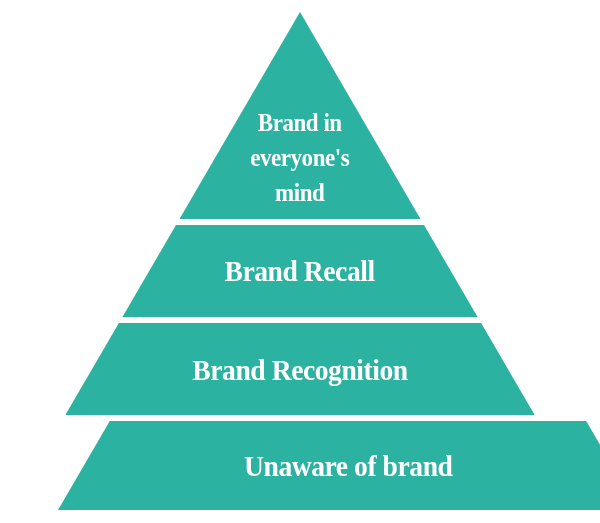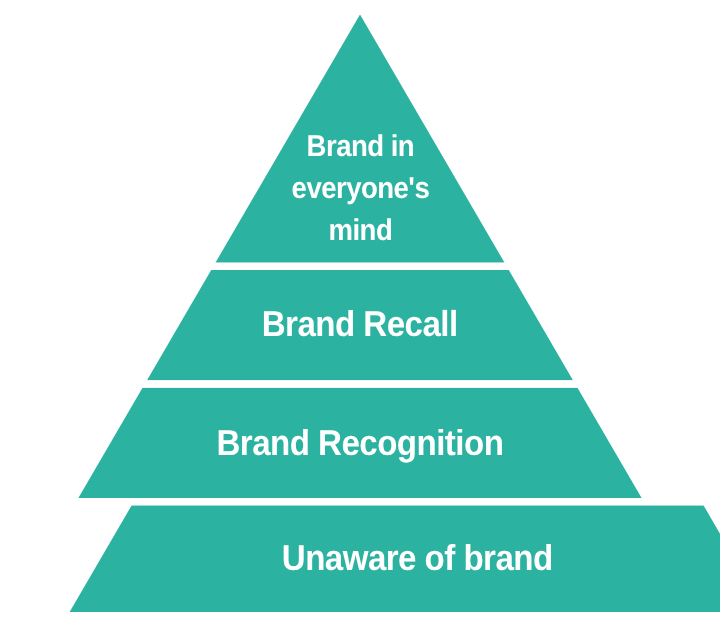--- a/index.html
+++ b/index.html
@@ -5,21 +5,21 @@
   html, body {
     margin: 0;
     padding: 0;
     background: #ffffff;
   }
   .stage {
     position: relative;
     width: 600px;
     height: 523px;
     background: var(--bg, #ffffff);
-    font-family: Liberation Sans, sans-serif;
+    font-family: Liberation Serif, serif;
     overflow: hidden;
   }
   .level {
     position: absolute;
     left: 0;
     width: 600px;
     background: var(--fill, #2BB2A1);
     display: flex;
     align-items: center;
     justify-content: center;

